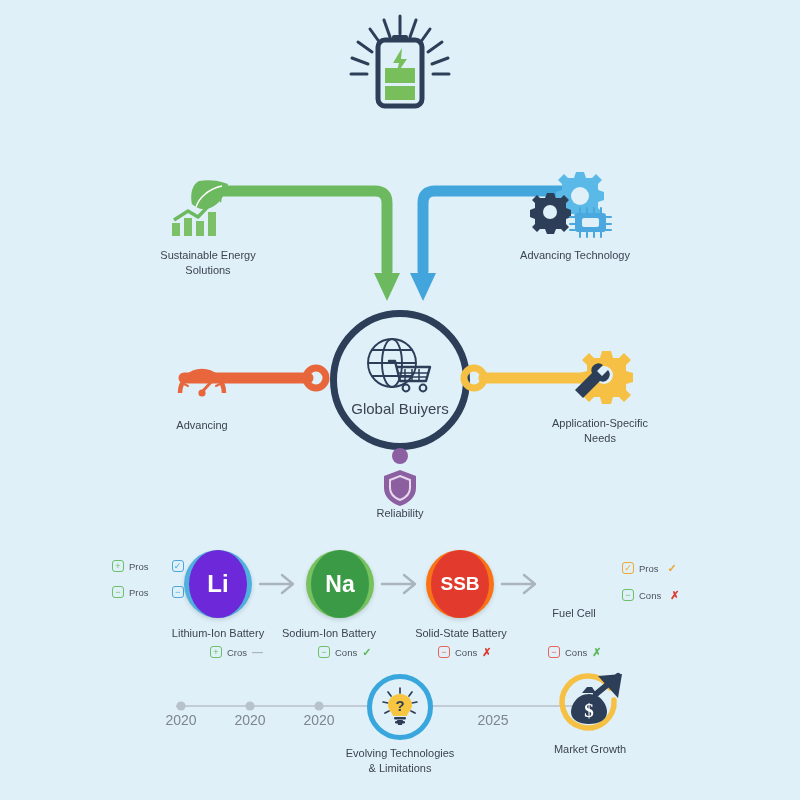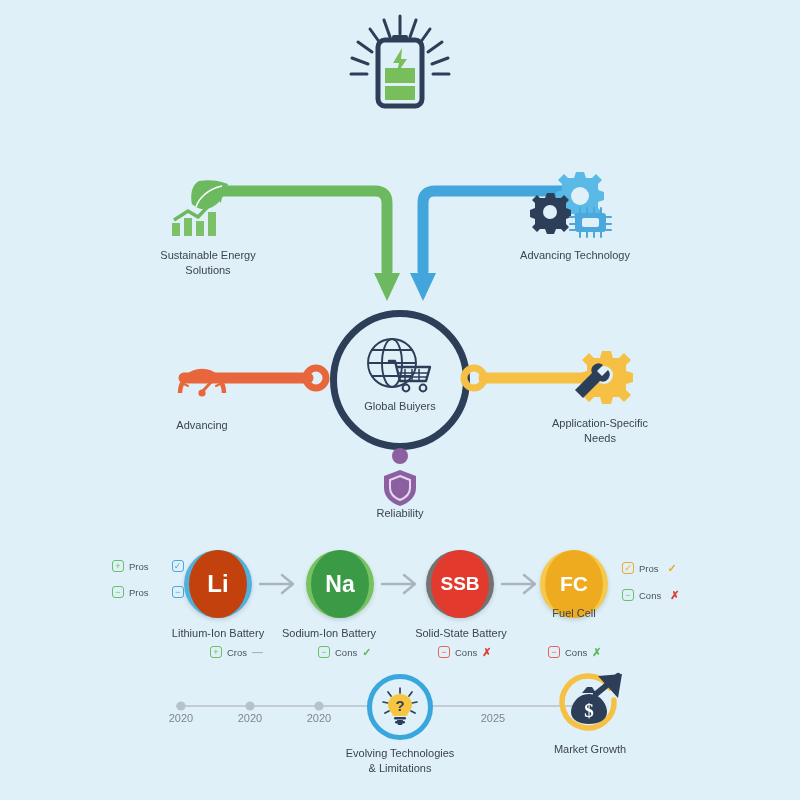--- a/index.html
+++ b/index.html
@@ -12,21 +12,21 @@
   }
   #stage{position:absolute;left:0;top:0;width:800px;height:800px;}
   .abs{position:absolute;}
   .lbl{
     position:absolute;text-align:center;
     font-size:11px;line-height:15px;color:#3b4450;
     white-space:pre-line;
   }
   .lbl.big{font-size:13px;}
   .center-lbl{
-    position:absolute;text-align:center;font-size:11px;color:#3b4450;
+    position:absolute;text-align:center;font-size:15px;color:#3b4450;
   }
   .chip-circle{
     position:absolute;border-radius:50%;
     display:flex;align-items:center;justify-content:center;
     color:#fff;font-weight:bold;
     box-shadow:0 2px 4px rgba(40,60,80,.18);
   }
   .chip-inner{
     border-radius:50%;
     display:flex;align-items:center;justify-content:center;
@@ -44,21 +44,21 @@
   .box.green{border-color:#6abf69;color:#6abf69;}
   .box.blue{border-color:#4aa8de;color:#4aa8de;}
   .box.orange{border-color:#f0a830;color:#f0a830;}
   .box.red{border-color:#e8635a;color:#e8635a;}
   .mark{font-size:11px;font-weight:bold;line-height:1;}
   .mark.green{color:#5cb85c;}
   .mark.red{color:#dc3c32;}
   .mark.orange{color:#f0a830;}
   .mark.gray{color:#a9b2bb;}
   .tick-lbl{
-    position:absolute;font-size:11px;color:#7d868f;text-align:center;
+    position:absolute;font-size:14px;color:#7d868f;text-align:center;
   }
   svg{display:block;overflow:visible;}
 </style>
 </head>
 <body>
 
 <div id="stage">
 
   <div class="abs" style="left:320px;top:10px;width:160px;height:120px;">
     <svg width="160" height="120" viewBox="0 0 160 120">
@@ -225,21 +225,21 @@
     <span>Pros</span>
     <span class="box blue" style="margin-left:18px;">✓</span>
   </div>
   <div class="tagrow" style="left:112px;top:586px;">
     <span class="box green">−</span>
     <span>Pros</span>
     <span class="box blue" style="margin-left:18px;">−</span>
   </div>
 
   <div class="chip-circle" style="left:184px;top:550px;width:68px;height:68px;background:#4fb0dd;">
-    <div class="chip-inner" style="background:#c2410c;margin:5px;font-size:24px;">Li</div>
+    <div class="chip-inner" style="background:#6d28d9;margin:5px;font-size:24px;">Li</div>
   </div>
   <div class="lbl" style="left:158px;top:626px;width:120px;">Lithium-Ion Battery</div>
   <div class="tagrow" style="left:210px;top:646px;">
     <span class="box green">+</span>
     <span>Cros</span>
     <span class="mark gray">—</span>
   </div>
 
   <div class="abs" style="left:258px;top:572px;width:42px;height:24px;">
     <svg width="42" height="24" viewBox="0 0 42 24">
@@ -256,39 +256,36 @@
     <span>Cons</span>
     <span class="mark green">✓</span>
   </div>
 
   <div class="abs" style="left:380px;top:572px;width:42px;height:24px;">
     <svg width="42" height="24" viewBox="0 0 42 24">
       <path d="M2 12 H34 M24 3 L35 12 L24 21" fill="none" stroke="#a9b4be" stroke-width="2.4" stroke-linecap="round" stroke-linejoin="round"></path>
     </svg>
   </div>
 
-  <div class="chip-circle" style="left:426px;top:550px;width:68px;height:68px;background:#737373;">
+  <div class="chip-circle" style="left:426px;top:550px;width:68px;height:68px;background:#f97316;">
     <div class="chip-inner" style="background:#e23b2e;margin:5px;font-size:19px;">SSB</div>
   </div>
   <div class="lbl" style="left:400px;top:626px;width:122px;">Solid-State Battery</div>
   <div class="tagrow" style="left:438px;top:646px;">
     <span class="box red">−</span>
     <span>Cons</span>
     <span class="mark red">✗</span>
   </div>
 
   <div class="abs" style="left:500px;top:572px;width:42px;height:24px;">
     <svg width="42" height="24" viewBox="0 0 42 24">
       <path d="M2 12 H34 M24 3 L35 12 L24 21" fill="none" stroke="#a9b4be" stroke-width="2.4" stroke-linecap="round" stroke-linejoin="round"></path>
     </svg>
   </div>
 
-  <div class="chip-circle" style="left:540px;top:550px;width:68px;height:68px;background:#f6c94a;">
-    <div class="chip-inner" style="background:#eeab20;margin:5px;font-size:21px;">FC</div>
-  </div>
   <div class="lbl" style="left:524px;top:606px;width:100px;">Fuel Cell</div>
   <div class="tagrow" style="left:548px;top:646px;">
     <span class="box red">−</span>
     <span>Cons</span>
     <span class="mark green">✗</span>
   </div>
 
   <div class="tagrow" style="left:622px;top:562px;">
     <span class="box orange">✓</span>
     <span>Pros</span>

